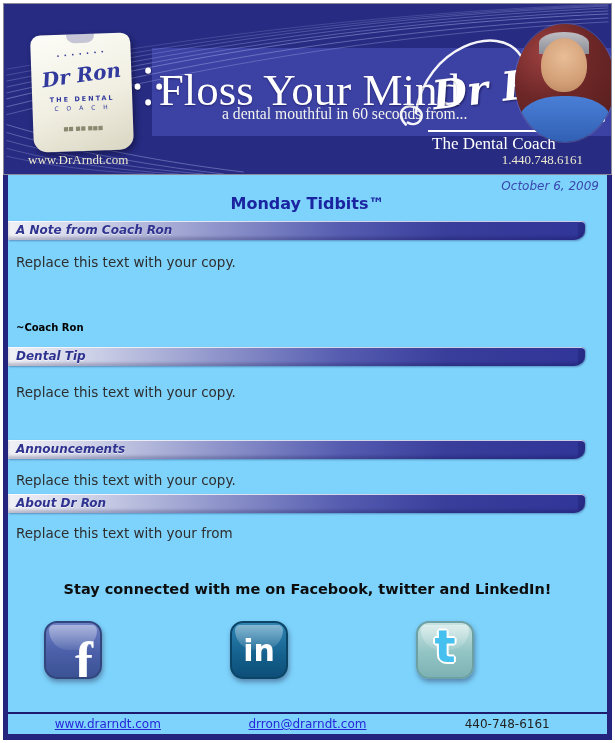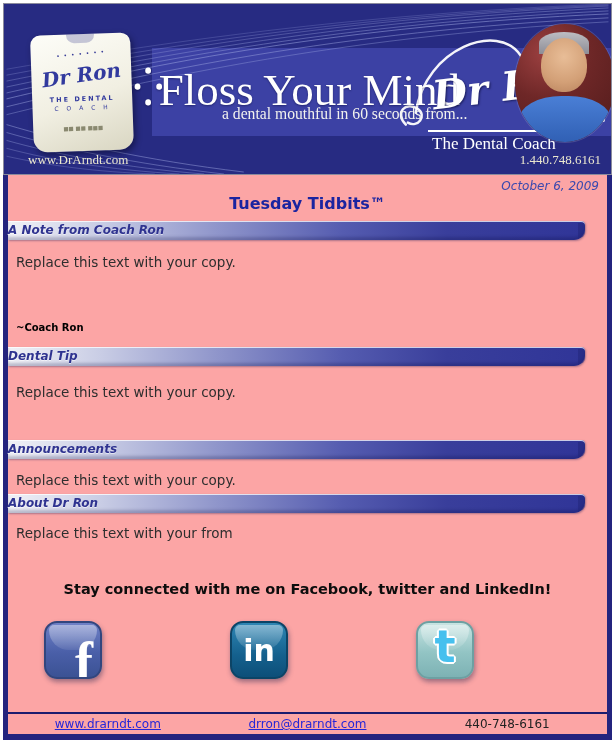--- a/index.html
+++ b/index.html
@@ -22,33 +22,33 @@
   .banner-subtitle{position:absolute;left:218px;top:100px;color:#f2f2ee;font-family:"Liberation Serif","DejaVu Serif",serif;font-size:17px;white-space:nowrap;transform:scaleX(.92);transform-origin:left;}
   .logo-script{position:absolute;left:428px;top:58px;color:#ffffff;font-family:cursive,"DejaVu Serif",serif;font-style:italic;font-weight:bold;font-size:40px;transform:rotate(-7deg);white-space:nowrap;text-shadow:1px 1px 2px rgba(0,0,40,.5);}
   .logo-underline{position:absolute;left:424px;top:126px;width:132px;height:2px;background:#ffffff;}
   .logo-tagline{position:absolute;left:428px;top:130px;color:#ffffff;font-family:"Liberation Serif","DejaVu Serif",serif;font-size:17px;white-space:nowrap;}
   .photo{position:absolute;right:-4px;top:20px;width:100px;height:118px;border-radius:50%;overflow:hidden;background:radial-gradient(circle at 30% 25%,#9c4040 0%,#6e2727 40%,#4e1a1a 100%);box-shadow:0 0 0 1px rgba(255,255,255,.15);}
   .photo .face{position:absolute;left:26px;top:14px;width:46px;height:54px;border-radius:50% 50% 46% 46%;background:radial-gradient(circle at 50% 35%,#e8bd97 0%,#d3a077 60%,#b9835d 100%);}
   .photo .hair{position:absolute;left:24px;top:8px;width:50px;height:22px;border-radius:50% 50% 0 0;background:linear-gradient(#bdbdc2,#8d8d96);}
   .photo .shirt{position:absolute;left:4px;bottom:-6px;width:92px;height:52px;border-radius:46% 46% 0 0;background:linear-gradient(#4a7fd6,#2d5cb0);}
   .banner-bottom{position:absolute;left:0;right:0;bottom:0;height:26px;}
   .banner-site{position:absolute;left:24px;bottom:6px;color:#ece8cf;font-family:"Liberation Serif","DejaVu Serif",serif;font-size:13px;}
-  .banner-phone{position:absolute;right:10px;bottom:6px;color:#ece8cf;font-family:"Liberation Serif","DejaVu Serif",serif;font-size:13px;}
+  .banner-phone{position:absolute;right:28px;bottom:6px;color:#ece8cf;font-family:"Liberation Serif","DejaVu Serif",serif;font-size:13px;}
 
   
-  .content{box-sizing:border-box;border-left:5px solid #24247e;border-right:5px solid #24247e;background:#fca5a5;height:565px;display:flex;flex-direction:column;}
+  .content{box-sizing:border-box;border-left:5px solid #24247e;border-right:5px solid #24247e;background:#7dd3fc;height:565px;display:flex;flex-direction:column;}
   .date-row{text-align:right;padding:4px 8px 0 0;font-style:italic;font-size:12px;color:#3a49ae;}
   .intro-line{text-align:center;font-size:11px;color:#2a35a8;margin-top:2px;}
   .newsletter-name{text-align:center;font-size:16px;font-weight:bold;color:#1b24a0;margin-top:1px;}
 
   .section-bar{height:19px;margin:8px 22px 0 0;position:relative;border-radius:0 4px 11px 0;
     background:linear-gradient(to right,#f1f1f6 0%,#c9cde5 16%,#9096cb 36%,#555cb0 58%,#393e9b 76%,#303598 100%);
     box-shadow:inset 0 1px 0 rgba(255,255,255,.75),inset 0 -3px 3px rgba(10,10,60,.22),1px 1px 2px rgba(20,20,80,.35);}
   .section-bar::after{content:"";position:absolute;right:0;top:2px;width:7px;height:15px;background:#23277b;border-radius:0 4px 10px 2px;opacity:.55;}
-  .section-title{font-style:italic;font-weight:bold;font-size:12px;color:#2f3390;line-height:19px;padding-left:0;text-shadow:0 1px 0 rgba(255,255,255,.55);}
+  .section-title{font-style:italic;font-weight:bold;font-size:12px;color:#2f3390;line-height:19px;padding-left:8px;text-shadow:0 1px 0 rgba(255,255,255,.55);}
 
   .body-text{font-size:13.5px;color:#2e2e2e;padding-left:8px;}
   .bt-1{margin-top:14px;}
   .signature{font-family:cursive,"DejaVu Sans",sans-serif;font-weight:bold;font-size:10px;color:#000;padding-left:8px;margin-top:52px;}
   .gap-a{margin-top:14px;}
   .bt-2{margin-top:18px;}
   .bar-3{margin-top:40px;}
   .bt-3{margin-top:13px;}
   .bar-4{margin-top:6px;}
   .bt-4{margin-top:12px;}
@@ -127,21 +127,21 @@
     </div>
 
     <div class="banner-bottom">
       <span class="banner-site">www.DrArndt.com</span>
       <span class="banner-phone">1.440.748.6161</span>
     </div>
   </div>
 
   <div class="content">
     <div class="date-row">October 6, 2009</div>
-    <div class="newsletter-name">Tuesday Tidbits™</div>
+    <div class="newsletter-name">Monday Tidbits™</div>
 
     <div class="section-bar">
       <div class="section-title">A Note from Coach Ron</div>
     </div>
     <div class="body-text bt-1">Replace this text with your copy.</div>
     <div class="signature">~Coach Ron</div>
 
     <div class="section-bar gap-a">
       <div class="section-title">Dental Tip</div>
     </div>

